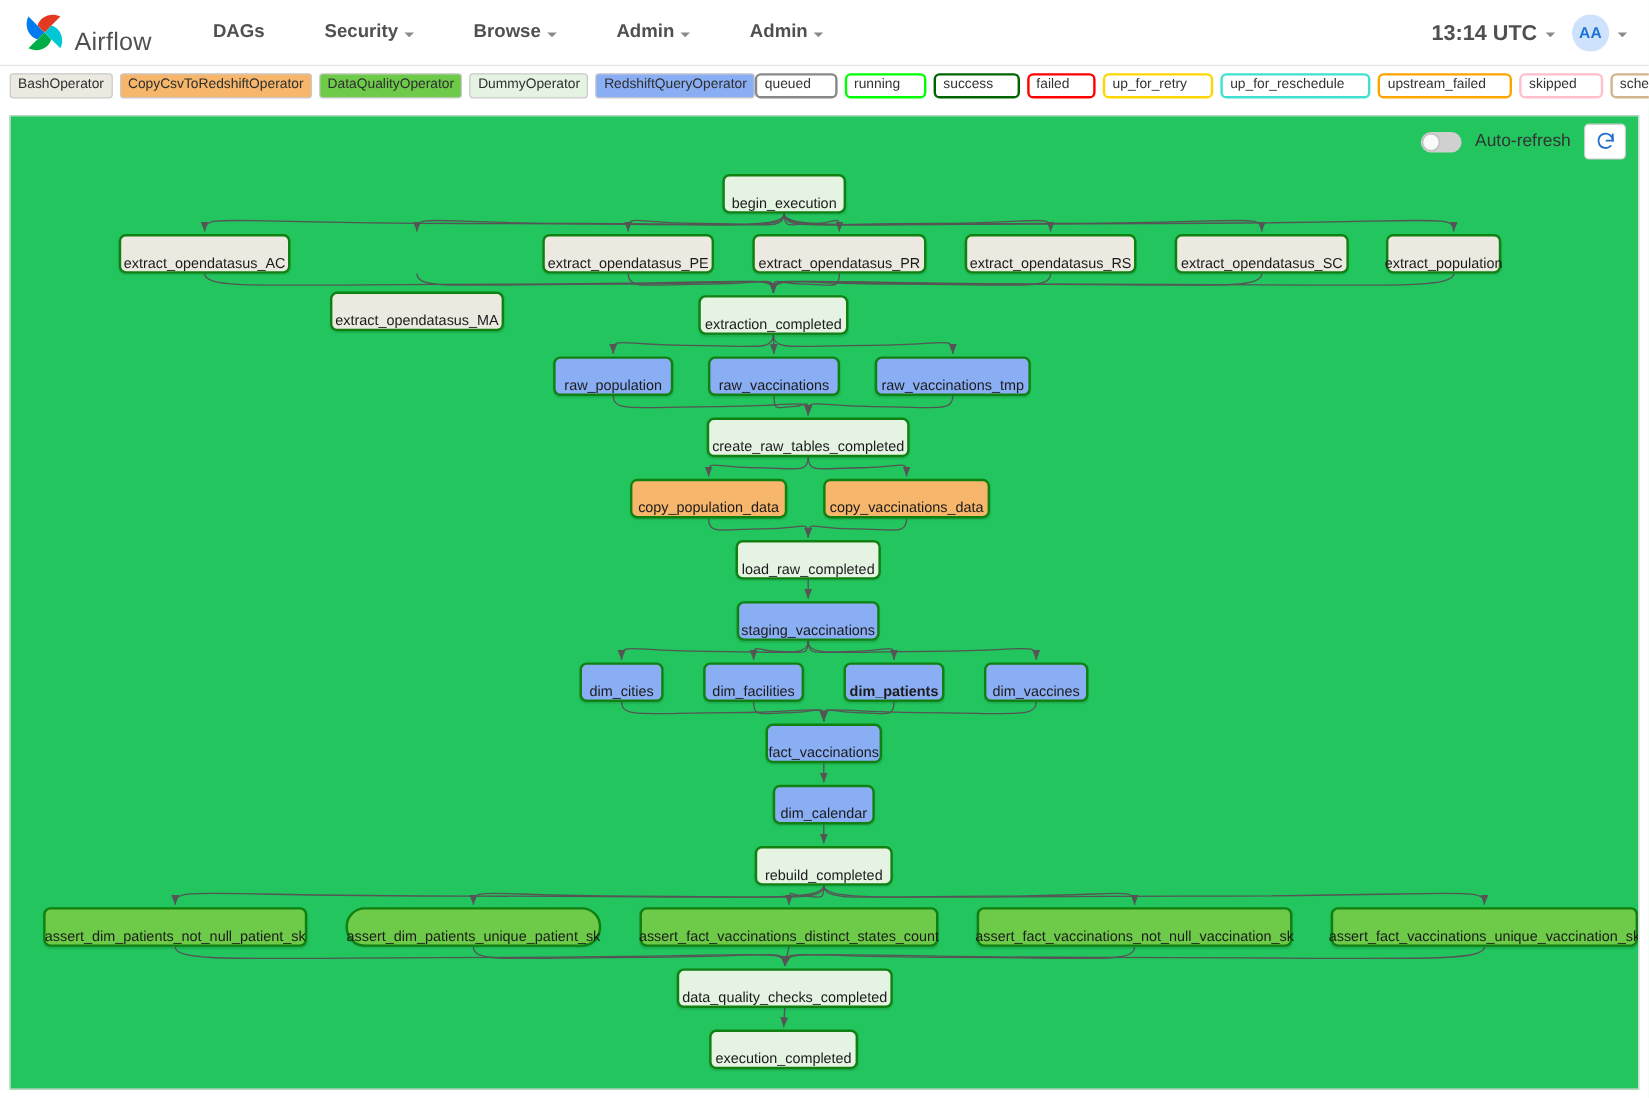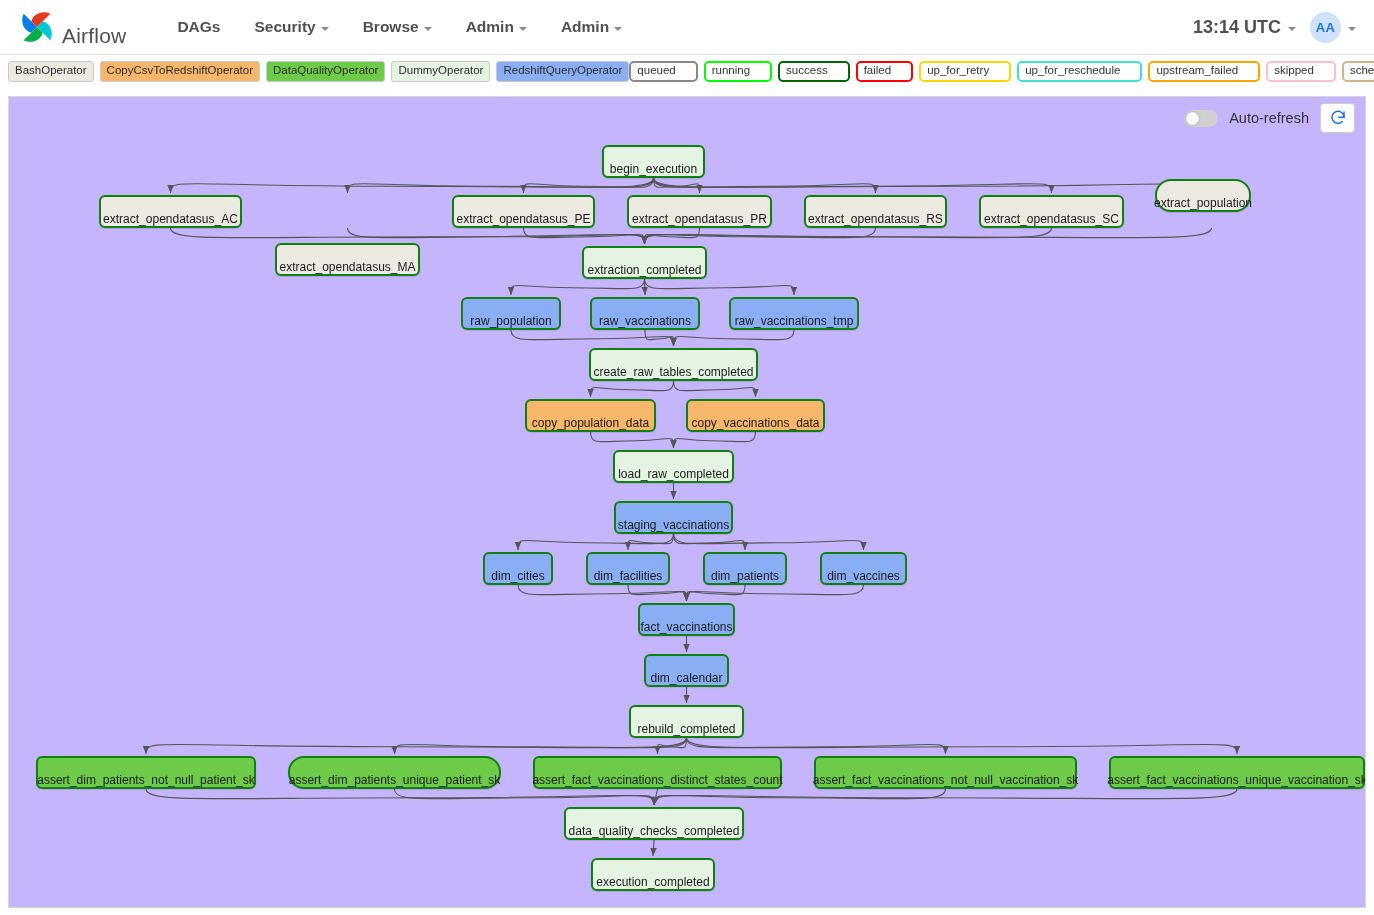--- a/index.html
+++ b/index.html
@@ -19,21 +19,21 @@
     border-bottom: 1px solid #e4e4e4;
     display: flex;
     align-items: center;
     padding: 0 18px;
   }
   .brand { display: flex; align-items: center; gap: 6px; margin-right: 34px; }
   .brand-logo { width: 38px; height: 38px; display: block; }
   .brand-text {
     font-size: 21px; color: #51504f; font-weight: 400; letter-spacing: .2px; margin-top: 17px;
   }
-  .nav-links { display: flex; align-items: center; gap: 0; }
+  .nav-links { display: flex; align-items: center; gap: 16px; }
   .nav-item {
     font-size: 15.5px; font-weight: bold; color: #51504f;
     padding: 8px 17px; cursor: pointer; white-space: nowrap;
     display: flex; align-items: center; gap: 5px;
   }
   .caret {
     display: inline-block;
     border-left: 4px solid transparent;
     border-right: 4px solid transparent;
     border-top: 4px solid #8a8a8a;
@@ -86,21 +86,21 @@
     white-space: nowrap;
     cursor: pointer;
   }
   .state-chip.no-border { border-color: transparent; padding-left: 2px; padding-right: 2px; }
 
   
   .graph-panel {
     position: relative;
     margin: 8px 8px 0 8px;
     height: 812px;
-    background: #c4b5fd;
+    background: #22c55e;
     border: 1px solid #d6d6d6;
     overflow: hidden;
   }
   .graph-toolbar {
     position: absolute; top: 6px; right: 10px;
     display: flex; align-items: center; gap: 11px;
     z-index: 5;
   }
   .toggle {
     width: 34px; height: 17px; border-radius: 9px;
@@ -293,21 +293,21 @@
       </div>
       <div class="node op-BashOperator" style="left: 618px; top: 98px; width: 145px; height: 33px;">
         <span>extract_opendatasus_PR</span>
       </div>
       <div class="node op-BashOperator" style="left: 795px; top: 98px; width: 143px; height: 33px;">
         <span>extract_opendatasus_RS</span>
       </div>
       <div class="node op-BashOperator" style="left: 970px; top: 98px; width: 145px; height: 33px;">
         <span>extract_opendatasus_SC</span>
       </div>
-      <div class="node op-BashOperator" style="left: 1146px; top: 82px; width: 96px; height: 33px; border-radius: 16px;">
+      <div class="node op-BashOperator" style="left: 1146px; top: 98px; width: 96px; height: 33px;">
         <span>extract_population</span>
       </div>
       <div class="node op-DummyOperator" style="left: 573px; top: 149px; width: 125px; height: 33px;">
         <span>extraction_completed</span>
       </div>
       <div class="node op-RedshiftQueryOperator" style="left: 452px; top: 200px; width: 100px; height: 33px;">
         <span>raw_population</span>
       </div>
       <div class="node op-RedshiftQueryOperator" style="left: 581px; top: 200px; width: 110px; height: 33px;">
         <span>raw_vaccinations</span>
@@ -329,21 +329,21 @@
       </div>
       <div class="node op-RedshiftQueryOperator" style="left: 605px; top: 404px; width: 119px; height: 33px;">
         <span>staging_vaccinations</span>
       </div>
       <div class="node op-RedshiftQueryOperator" style="left: 474px; top: 455px; width: 70px; height: 33px;">
         <span>dim_cities</span>
       </div>
       <div class="node op-RedshiftQueryOperator" style="left: 577px; top: 455px; width: 84px; height: 33px;">
         <span>dim_facilities</span>
       </div>
-      <div class="node op-RedshiftQueryOperator" style="left: 694px; top: 455px; width: 84px; height: 33px;">
+      <div class="node op-RedshiftQueryOperator" style="left: 694px; top: 455px; width: 84px; height: 33px; font-weight: bold;">
         <span>dim_patients</span>
       </div>
       <div class="node op-RedshiftQueryOperator" style="left: 811px; top: 455px; width: 87px; height: 33px;">
         <span>dim_vaccines</span>
       </div>
       <div class="node op-RedshiftQueryOperator" style="left: 629px; top: 506px; width: 97px; height: 33px;">
         <span>fact_vaccinations</span>
       </div>
       <div class="node op-RedshiftQueryOperator" style="left: 635px; top: 557px; width: 85px; height: 33px;">
         <span>dim_calendar</span>

